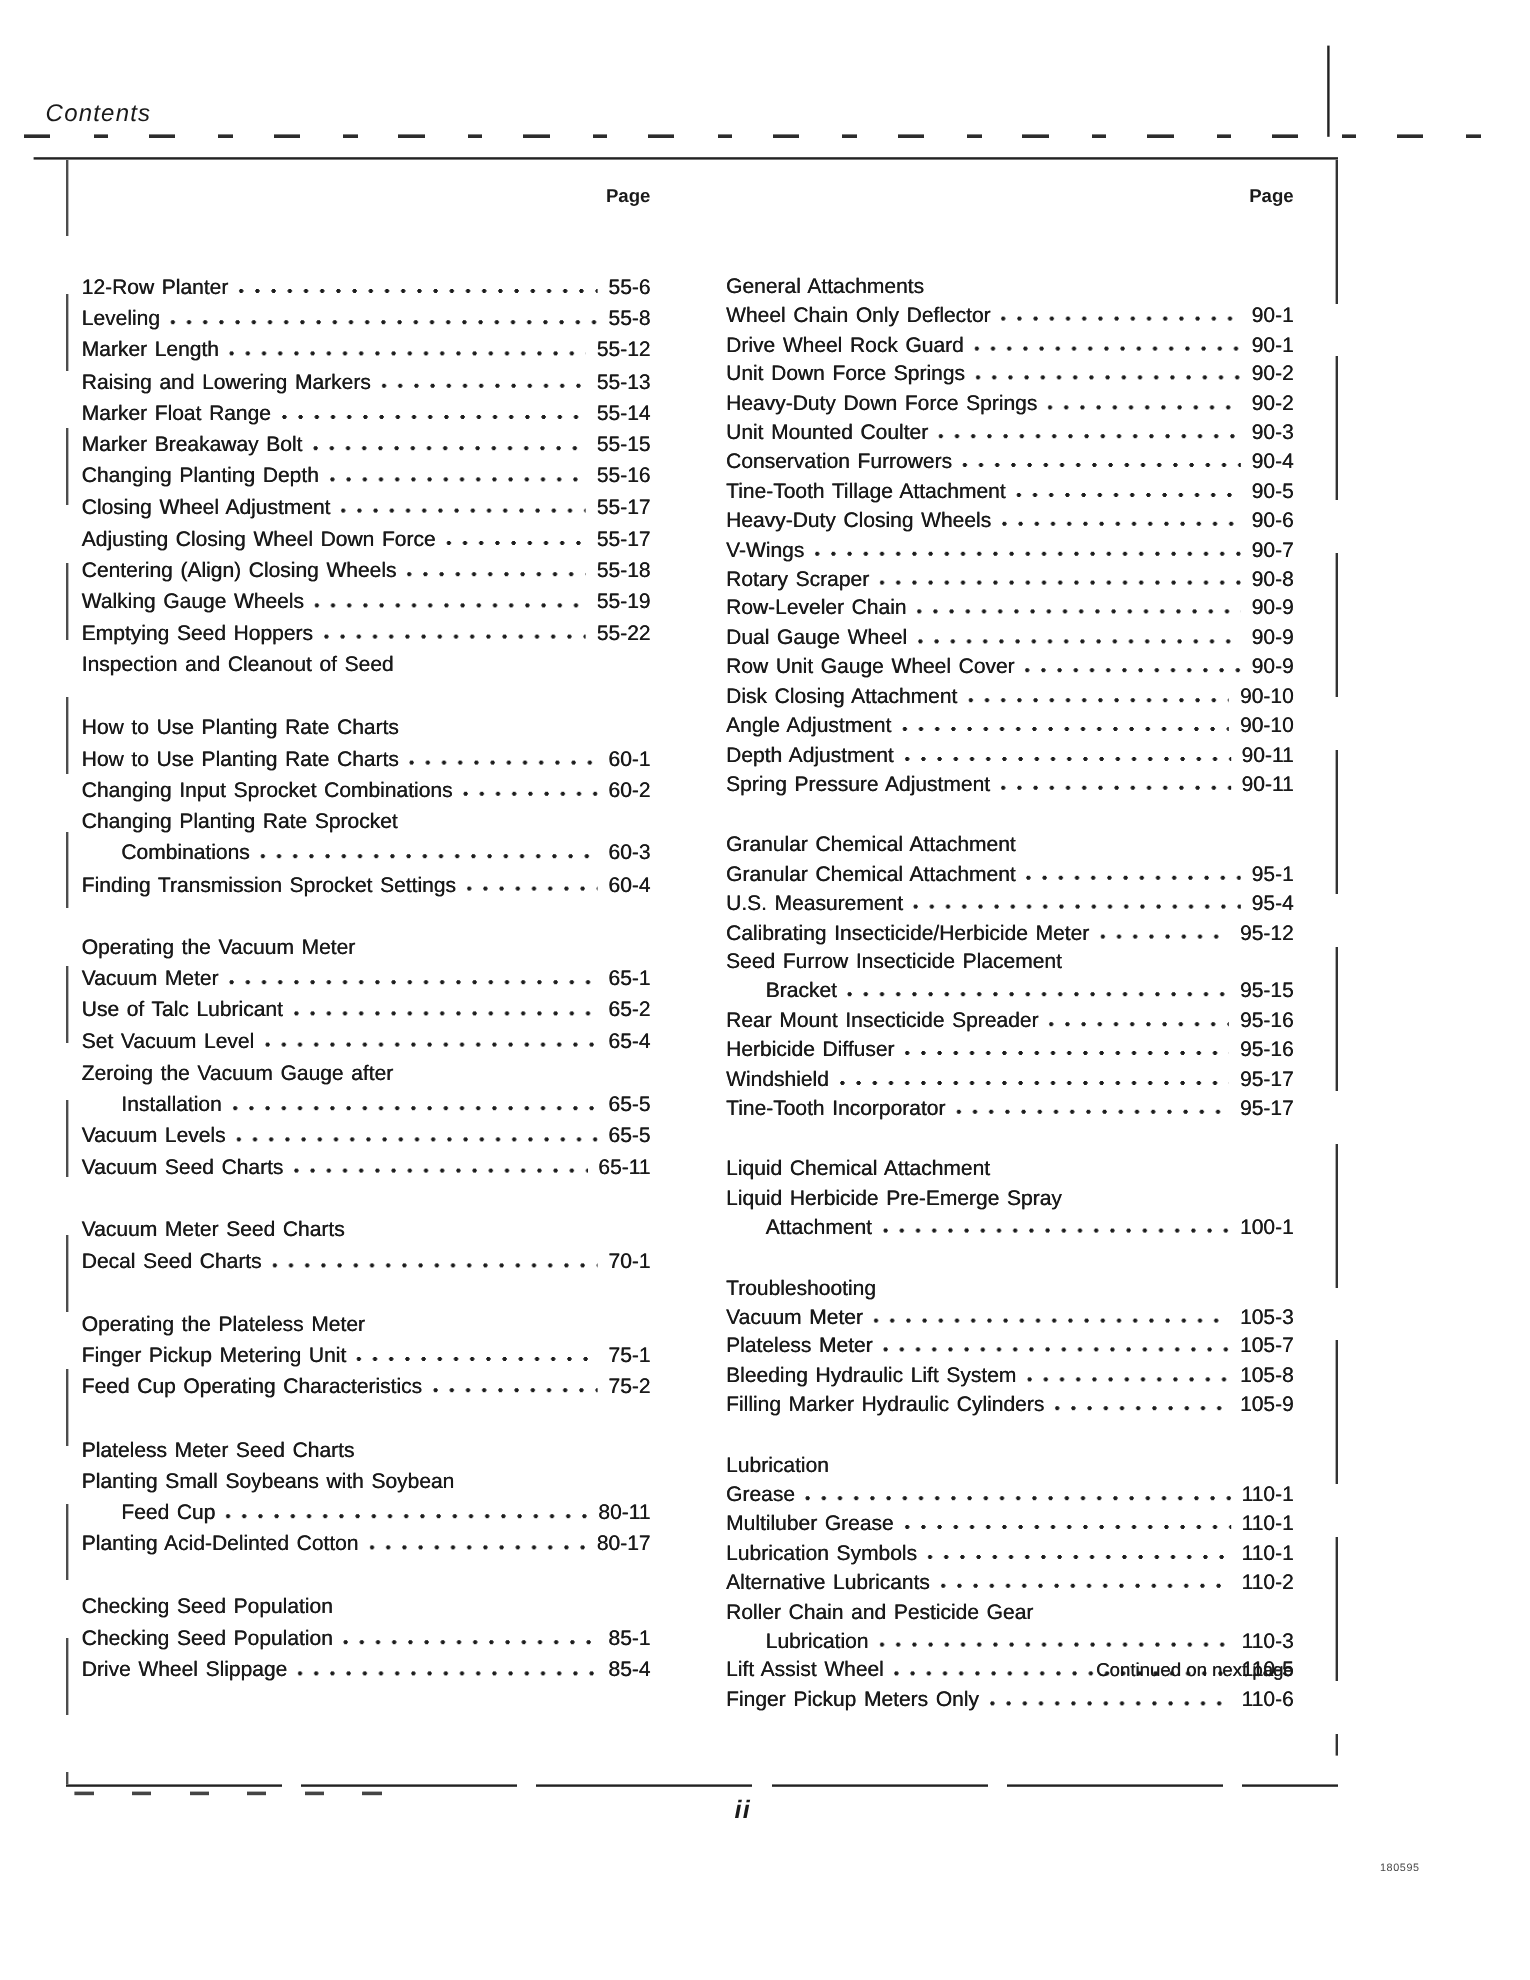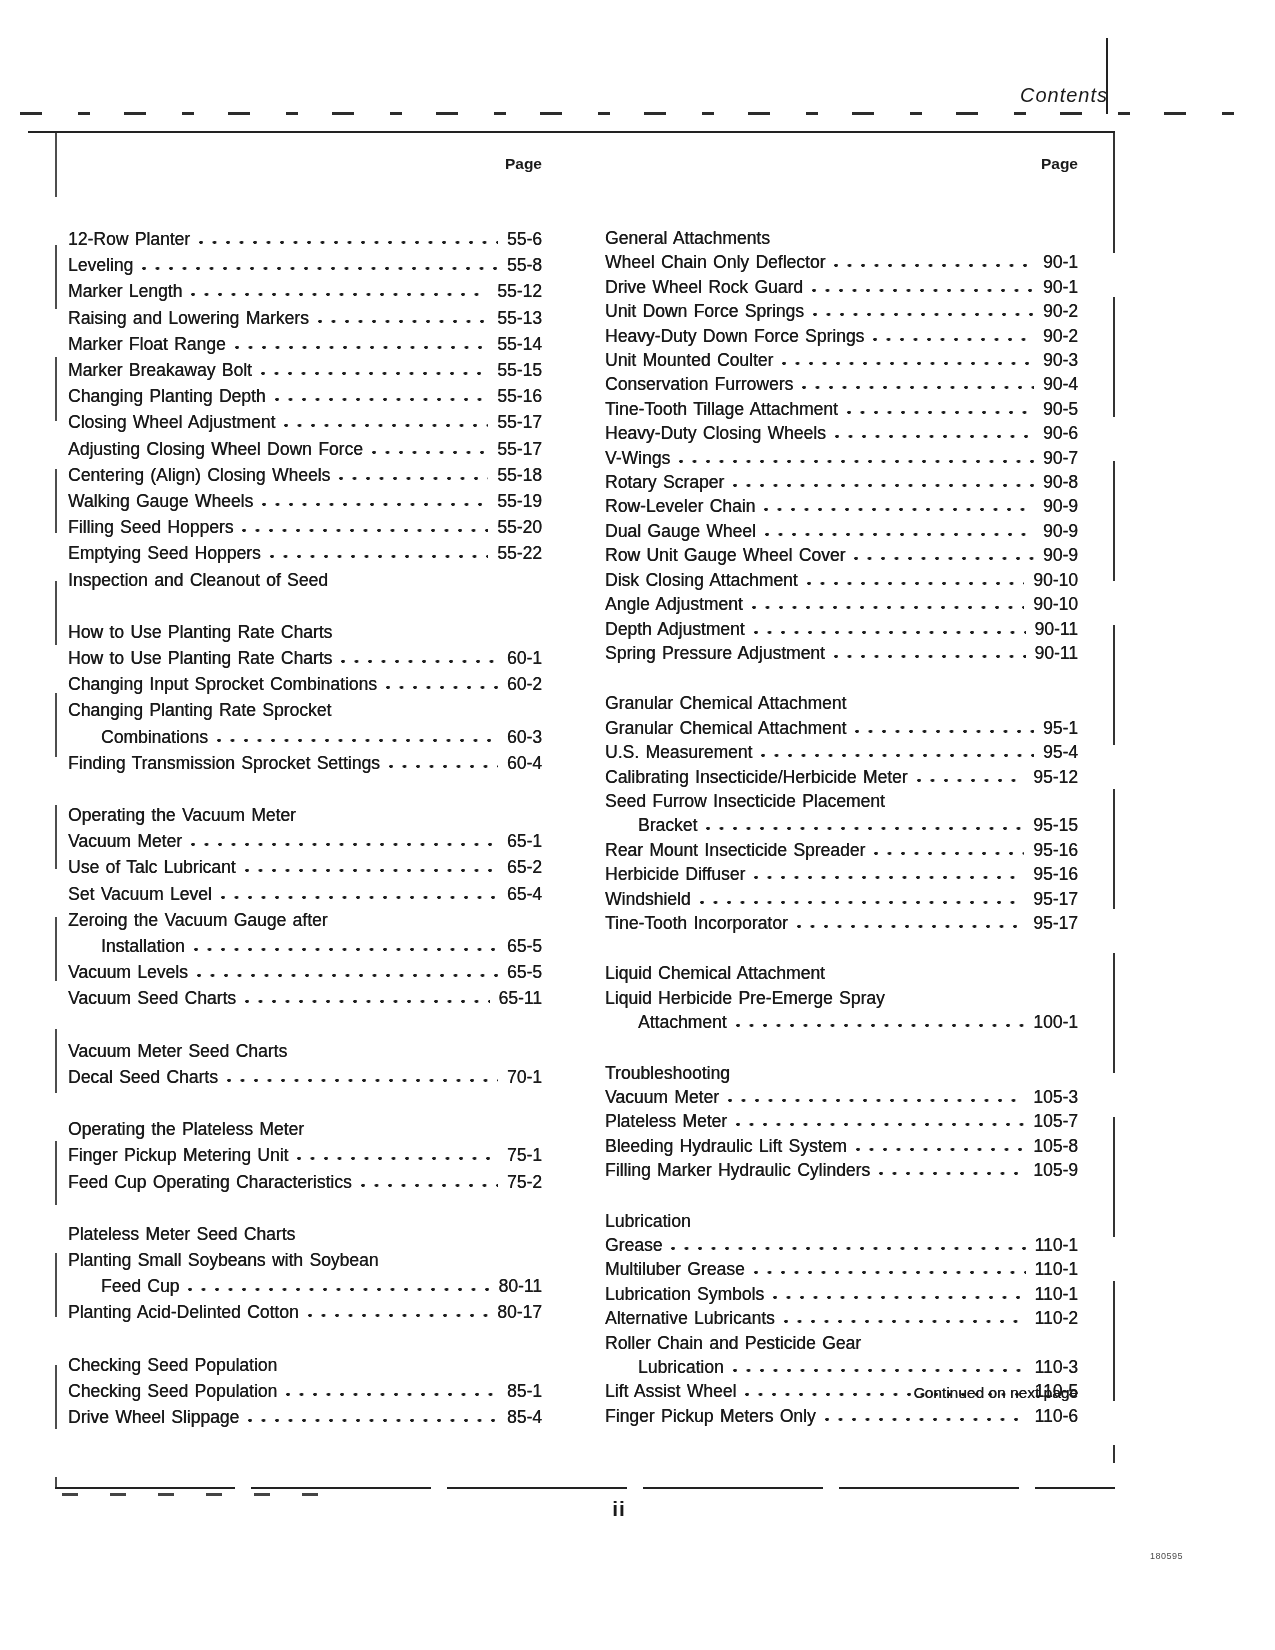--- a/index.html
+++ b/index.html
@@ -6,22 +6,22 @@
   html,body { background: #ffffff; }
   body {
     width: 1275px; height: 1650px;
     position: relative;
     font-family: "Liberation Sans", sans-serif;
     color: #1a1a1a;
     overflow: hidden;
   }
   
   .title {
-    position: absolute; left: 50px; top: 84px; width: 1058px;
-    text-align: right; font-style: italic; font-size: 20px; letter-spacing: 1px;
+    position: absolute; left: 38px; top: 84px; width: 1058px;
+    text-align: left; font-style: italic; font-size: 20px; letter-spacing: 1px;
   }
   .rule-dashed-top {
     position: absolute; left: 20px; top: 112px; width: 1236px; height: 3px;
     background: repeating-linear-gradient(90deg,
       #2c2c2c 0 22px, transparent 22px 58px,
       #2c2c2c 58px 70px, transparent 70px 104px);
   }
   .tick-topright {
     position: absolute; left: 1106px; top: 38px; width: 2px; height: 76px;
     background: #222;
@@ -64,21 +64,21 @@
   }
   .pg { white-space: nowrap; }
   
   .continued {
     position: absolute; left: 605px; width: 473px; top: 1384px;
     text-align: right; font-weight: 400; font-size: 15.5px;
     text-shadow: 0.3px 0 0 currentColor;
   }
   .folio {
     position: absolute; left: 90px; width: 1058px; top: 1497px;
-    text-align: center; font-weight: 700; font-size: 21px; letter-spacing: 1px;
+    text-align: center; font-weight: 700; font-size: 21px; letter-spacing: 1px; font-style: italic;
   }
   .doc-code {
     position: absolute; left: 1150px; top: 1551px;
     font-size: 9px; color: #4a4a4a; letter-spacing: 0.5px;
   }
 </style>
 </head>
 <body>
 
 <div class="title">Contents</div>
@@ -144,25 +144,20 @@
       <span class="lab">Centering (Align) Closing Wheels</span>
       <span class="dots"></span>
       <span class="pg">55-18</span>
     </div>
     <div class="toc-row">
       <span class="lab">Walking Gauge Wheels</span>
       <span class="dots"></span>
       <span class="pg">55-19</span>
     </div>
     <div class="toc-row">
-      <span class="lab">Filling Seed Hoppers</span>
-      <span class="dots"></span>
-      <span class="pg">55-20</span>
-    </div>
-    <div class="toc-row">
       <span class="lab">Emptying Seed Hoppers</span>
       <span class="dots"></span>
       <span class="pg">55-22</span>
     </div>
     <div class="toc-row">
       <span class="lab">Inspection and Cleanout of Seed</span>
     </div>
     <div class="toc-heading"><span>How to Use Planting Rate Charts</span></div>
     <div class="toc-row">
       <span class="lab">How to Use Planting Rate Charts</span>

